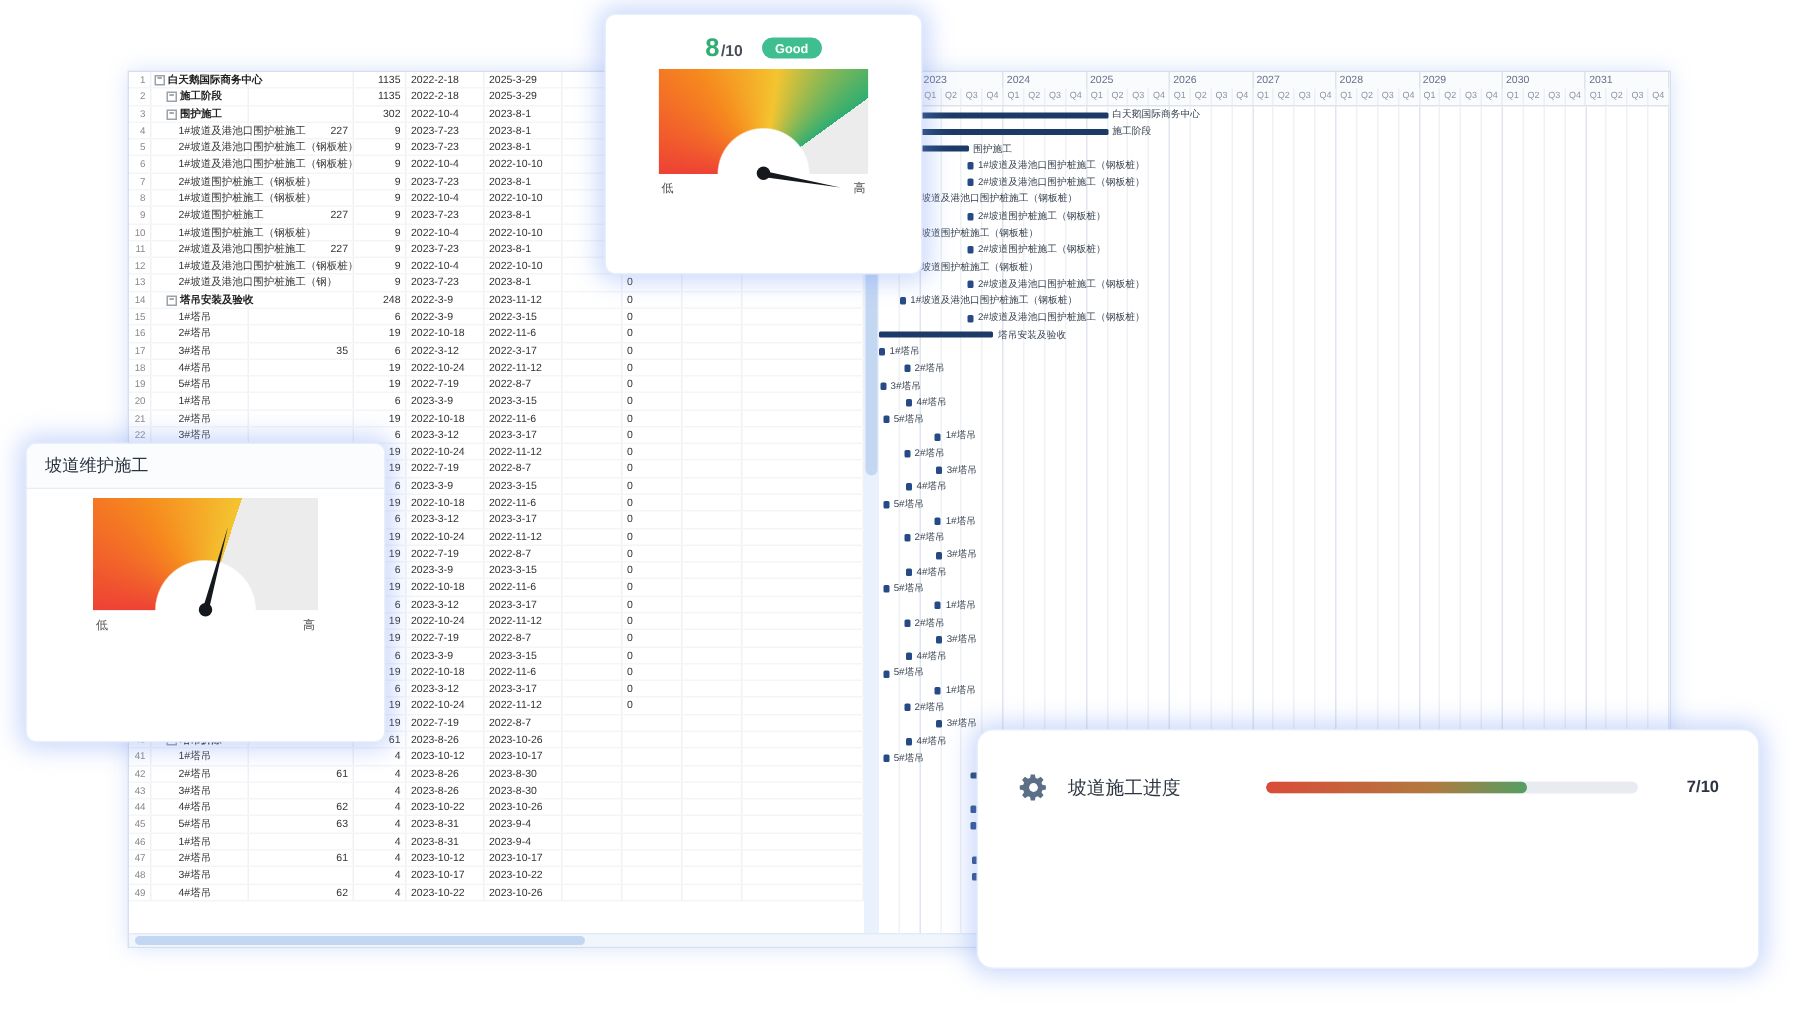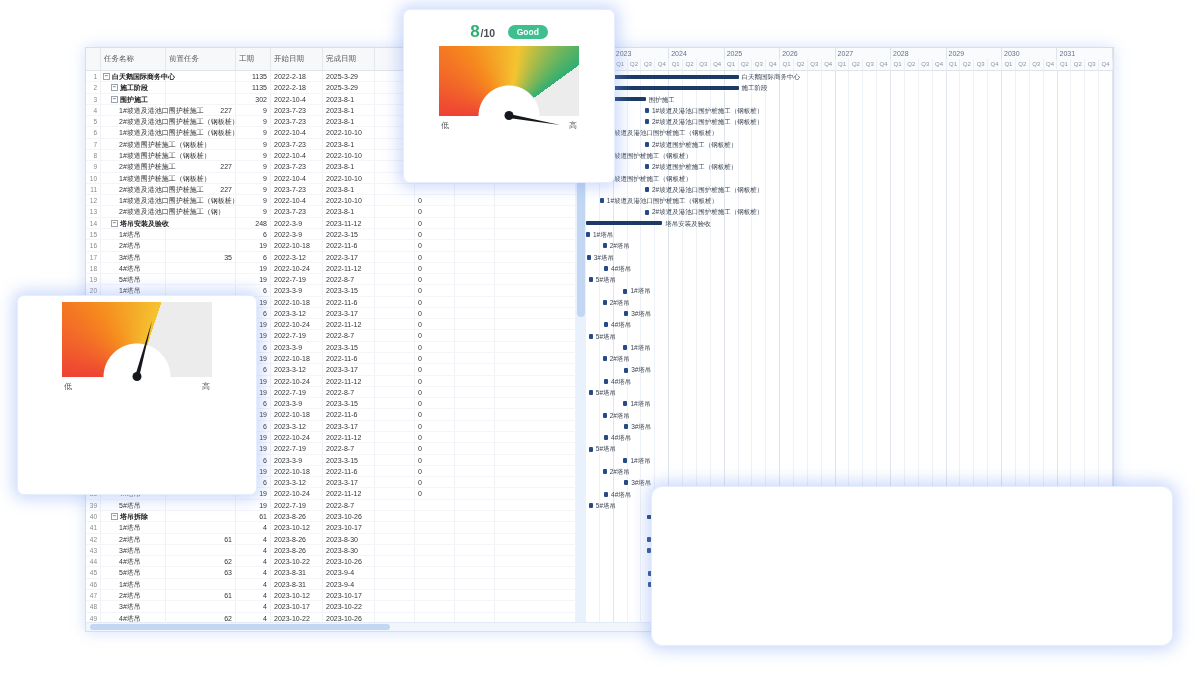--- a/index.html
+++ b/index.html
@@ -85,32 +85,20 @@
           background-repeat:no-repeat;}
   .p-score{font-size:11px;font-weight:bold;color:#2b3440;width:40px;text-align:right;flex:none;}
 </style>
 </head>
 <body>
 
 <div class="stage">
 
   <div class="window">
     <div class="tpane">
-      <div class="thead" id="thead">
-          <div class="hcell" style="width: 15px;"></div>
-          <div class="hcell" style="width: 65px;">任务名称</div>
-          <div class="hcell" style="width: 70px;">前置任务</div>
-          <div class="hcell" style="width: 35px;">工期</div>
-          <div class="hcell" style="width: 52px;">开始日期</div>
-          <div class="hcell" style="width: 52px;">完成日期</div>
-          <div class="hcell" style="width: 40px;"></div>
-          <div class="hcell" style="width: 40px;"></div>
-          <div class="hcell" style="width: 40px;"></div>
-          <div class="hcell" style="width: 81px;"></div>
-        </div>
       <div class="tbody" id="tbody">
           <div class="trow sum" style="height: 11.2857px;">
             <div class="cell c-num" style="width: 15px; line-height: 11.2857px;">1</div>
             <div class="cell c-name" style="width: 65px; line-height: 11.2857px; padding-left: 2px;"><span class="cbox">−</span><span>白天鹅国际商务中心</span></div>
             <div class="cell c-right" style="width: 70px; line-height: 11.2857px;"></div>
             <div class="cell c-right" style="width: 35px; line-height: 11.2857px;">1135</div>
             <div class="cell" style="width: 52px; line-height: 11.2857px;">2022-2-18</div>
             <div class="cell" style="width: 52px; line-height: 11.2857px;">2025-3-29</div>
             <div class="cell" style="width: 40px; line-height: 11.2857px;"></div>
             <div class="cell" style="width: 40px; line-height: 11.2857px;"></div>
@@ -943,29 +931,41 @@
         <div class="arc" style="background: conic-gradient(from 270deg at 50% 100%, rgb(238, 65, 53) 0deg, rgb(246, 137, 30) 57.6deg, rgb(244, 196, 48) 97.9deg, rgb(47, 174, 114) 144deg, rgb(236, 236, 236) 144deg, rgb(236, 236, 236) 180deg, rgba(0, 0, 0, 0) 180deg, rgba(0, 0, 0, 0) 360deg);"></div>
         <div class="needle" style="transform: translateX(-50%) rotate(100deg);"></div>
         <div class="hub"></div>
         <div class="glow-label">低</div>
         <div class="ghigh-label">高</div>
       </div>
     </div>
   </div>
 
   <div class="card card-ramp">
+    <div class="card-title">坡道维护施工</div>
     <div class="card-body">
       <div class="gauge g-lg" id="ramp-gauge">
         <div class="arc" style="background: conic-gradient(from 270deg at 50% 100%, rgb(238, 65, 53) 0deg, rgb(246, 137, 30) 59.4deg, rgb(244, 196, 48) 108deg, rgb(236, 236, 236) 108deg, rgb(236, 236, 236) 180deg, rgba(0, 0, 0, 0) 180deg, rgba(0, 0, 0, 0) 360deg);"></div>
         <div class="needle" style="transform: translateX(-50%) rotate(15deg);"></div>
         <div class="hub"></div>
         <div class="glow-label">低</div>
         <div class="ghigh-label">高</div>
       </div>
     </div>
   </div>
 
   <div class="card card-progress">
     <div class="p-rows" id="progress-rows">
+        <div class="p-row">
+          <span class="p-icon"><svg width="22" height="22" viewBox="0 0 24 24">
+              <path fill="#5b7086" d="M21 13.5v-3l-2.6-.5a6.7 6.7 0 0 0-.6-1.5l1.5-2.2-2.1-2.1-2.2 1.5c-.5-.3-1-.5-1.5-.6L13 2.5h-3l-.5 2.6c-.5.1-1 .3-1.5.6L5.8 4.2 3.7 6.3l1.5 2.2c-.3.5-.5 1-.6 1.5L2 10.5v3l2.6.5c.1.5.3 1 .6 1.5l-1.5 2.2 2.1 2.1 2.2-1.5c.5.3 1 .5 1.5.6l.5 2.6h3l.5-2.6c.5-.1 1-.3 1.5-.6l2.2 1.5 2.1-2.1-1.5-2.2c.3-.5.5-1 .6-1.5l2.6-.5z"></path>
+              <circle cx="12" cy="12" r="3.2" fill="#fff"></circle>
+            </svg></span>
+          <span class="p-label">坡道施工进度</span>
+          <div class="p-track">
+            <div class="p-fill" style="width: 70%; background-size: 142.857% 100%;"></div>
+          </div>
+          <span class="p-score">7/10</span>
+        </div>
       </div>
   </div>
 
 </div>
 
 </body></html>

